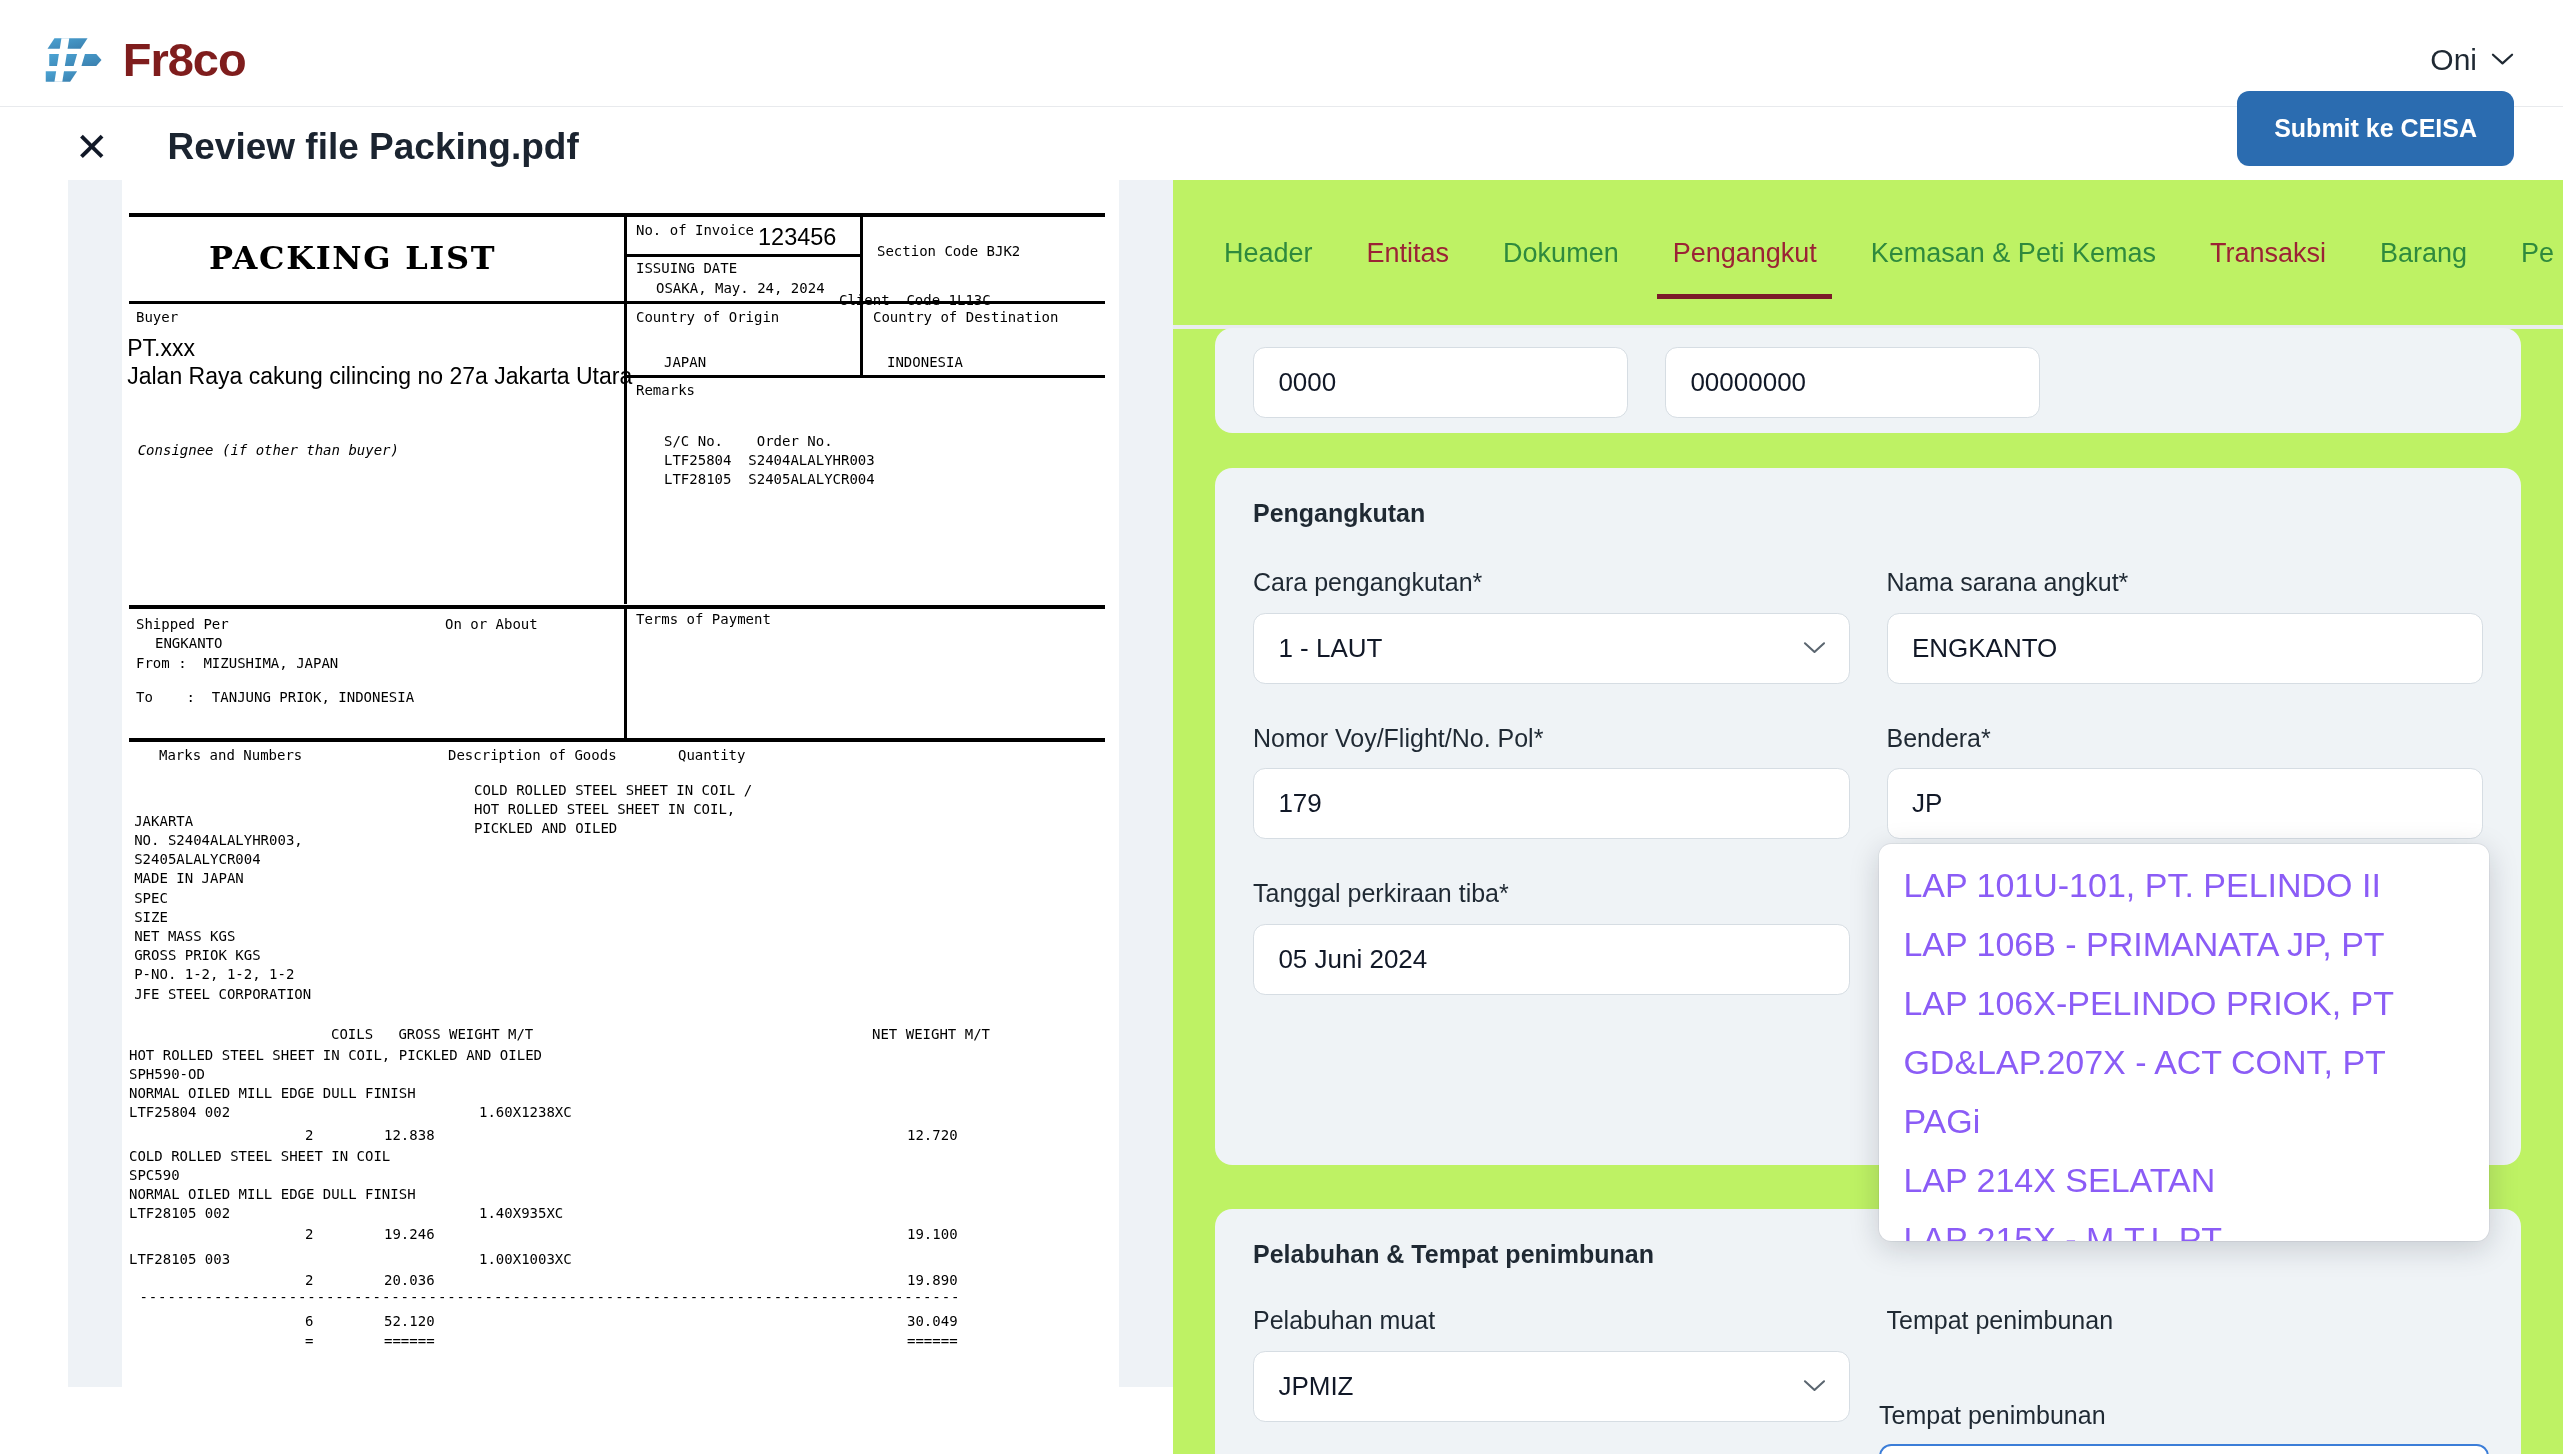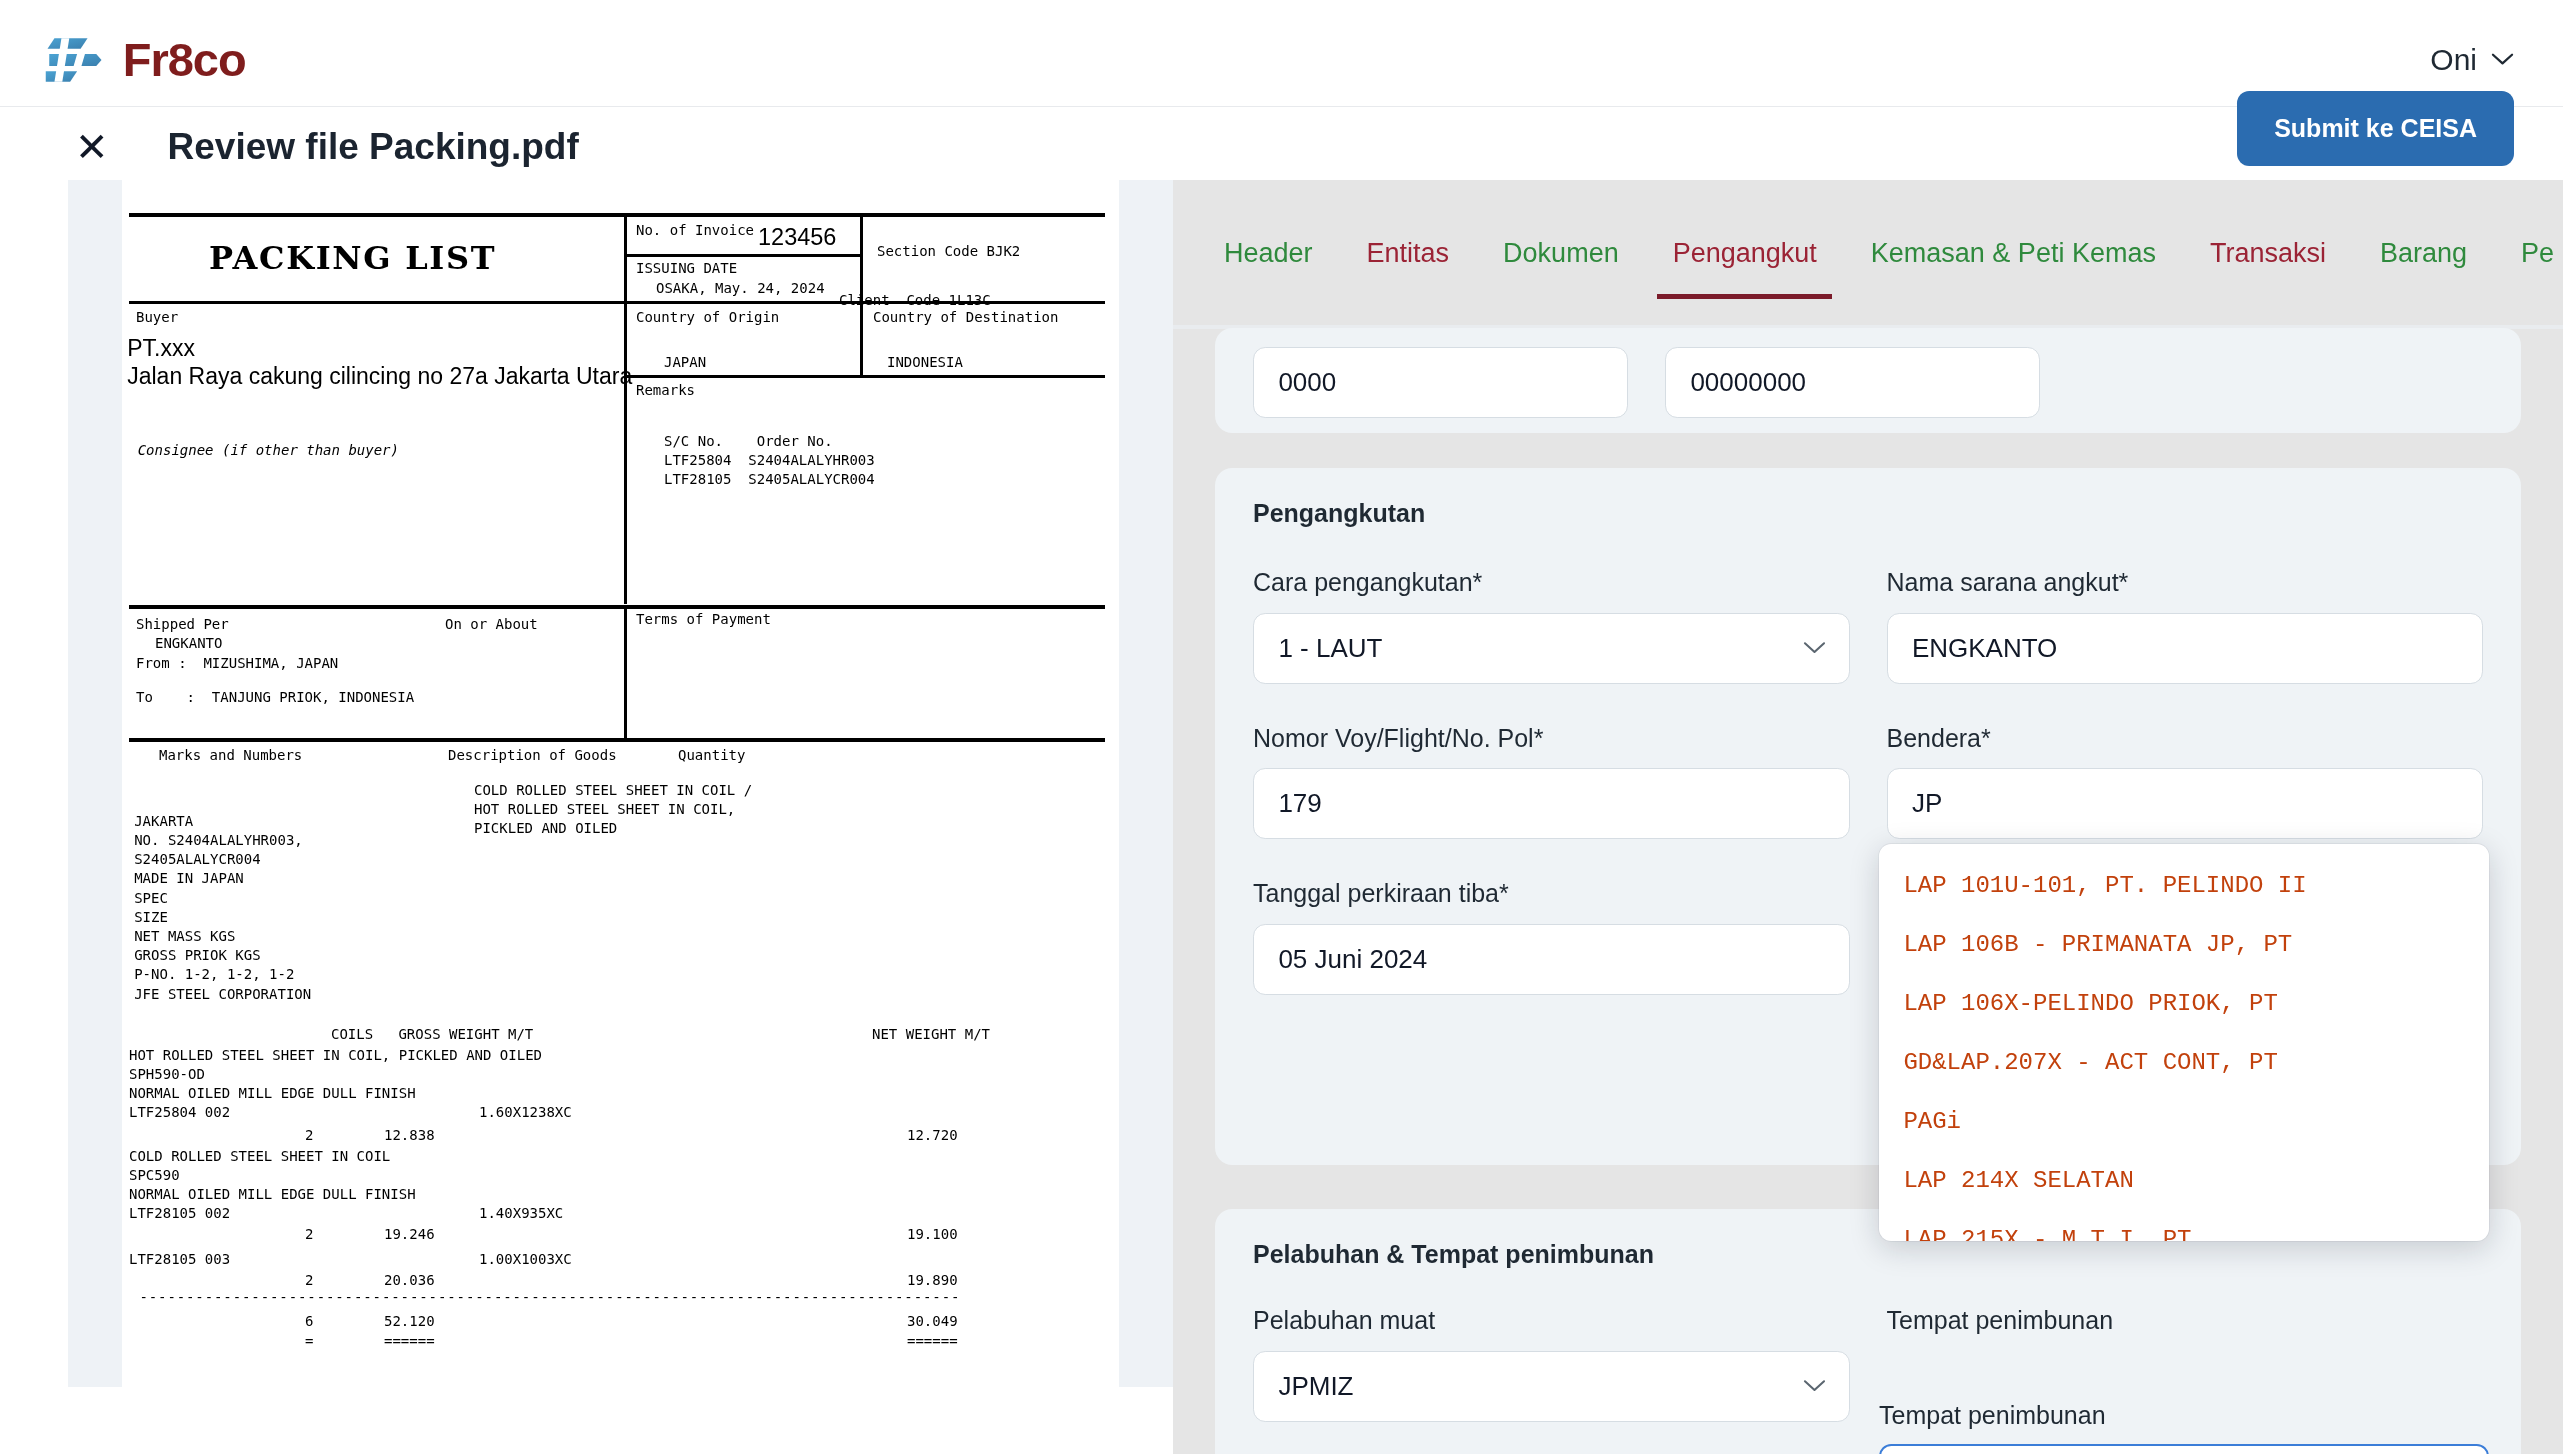--- a/index.html
+++ b/index.html
@@ -82,21 +82,21 @@
     font-size: 32px; font-weight: 700; letter-spacing: 1.7px;
   }
   .pl-buyer-name { font-family: "Liberation Sans", sans-serif; font-size: 23px; }
   .tiny2 { font-size: 14px; }
   .ital { font-style: italic; }
   .inv-num { font-family: "Liberation Sans", sans-serif; font-size: 23.5px; }
 
   
   .form-pane {
     position: absolute; left: 1173px; top: 180px; width: 1391px; height: 1275px;
-    background: #e5e5e5; overflow: hidden;
+    background: #bef264; overflow: hidden;
   }
   .tabs {
     position: absolute; left: 0; top: 58px; width: 1391px; height: 91px;
     display: flex; align-items: flex-start; gap: 0;
     border-bottom: 4.4px solid #e9ecef;
   }
   .tab {
     font-size: 27px; padding: 0 0 26px 0; margin-right: 54px;
     cursor: pointer; white-space: nowrap; position: relative;
   }
@@ -136,21 +136,21 @@
 
   
   .dropdown {
     position: absolute; left: 1879px; top: 844px; width: 610px; height: 397px;
     background: #ffffff; border-radius: 12.2px;
     box-shadow: 0 7px 30px rgba(16,24,40,.18), 0 0 0 0.9px rgba(16,24,40,.05);
     overflow: hidden; z-index: 40;
   }
   .dd-item {
     height: 59px; display: flex; align-items: center;
-    padding: 0 24.4px; font-size: 24px; color: #c2410c; cursor: pointer; font-family: Liberation Mono, monospace;
+    padding: 0 24.4px; font-size: 34px; color: #8b5cf6; cursor: pointer;
   }
   .dd-item:first-child { margin-top: 12.2px; }
 </style>
 </head>
 <body>
 
 <div class="topbar">
   <div class="brand">
     <svg class="brand-mark" viewBox="0 0 74 62">
       <defs>

